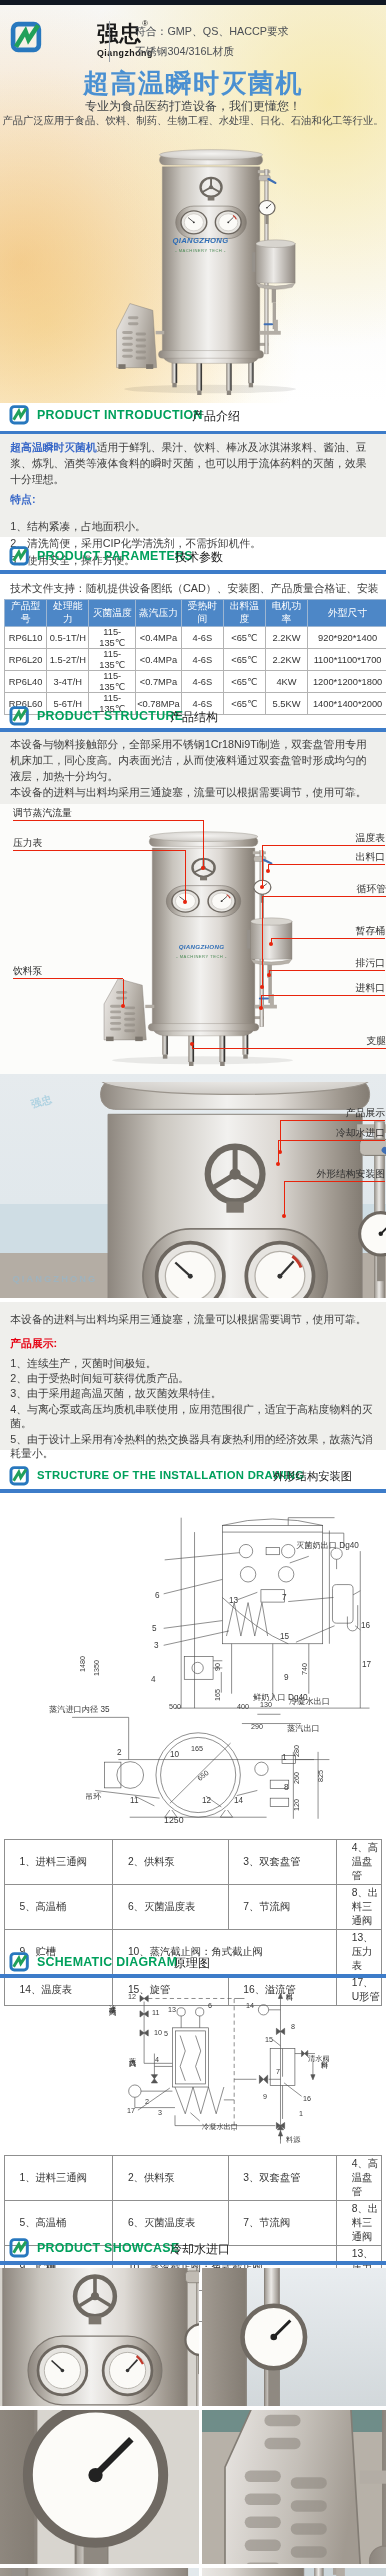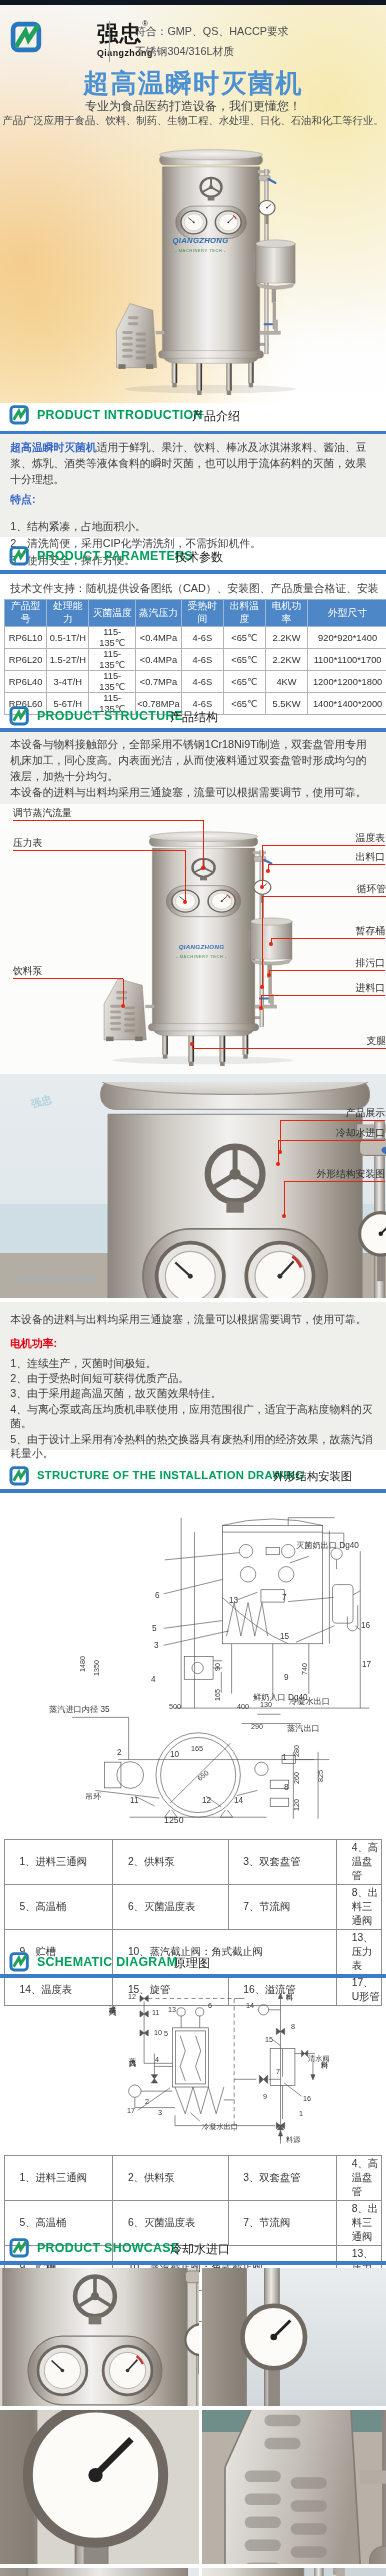--- a/index.html
+++ b/index.html
@@ -378,21 +378,21 @@
   <div class="lv" style="left:278px;top:1141px;height:24px"></div>
   <div class="dot" style="left:276px;top:1162px"></div>
 
   <div class="co r" style="left:284px;top:1168px;width:101px">外形结构安装图</div>
   <div class="lv" style="left:284px;top:1182px;height:34px"></div>
   <div class="dot" style="left:282px;top:1214px"></div>
 
   <div class="abs panel" style="left:0;top:1302px;width:386px;height:148px;">
     <div class="bodytext" style="padding:10.3px 10.3px 0 10.3px;line-height:14.4px;">
       <p style="margin:0">本设备的进料与出料均采用三通旋塞，流量可以根据需要调节，使用可靠。</p>
-      <p class="red bold" style="margin:9.3px 0 0 0">电机功率:</p>
+      <p class="red bold" style="margin:9.3px 0 0 0">产品展示:</p>
       <p style="margin:5.2px 0 0 0">1、连续生产，灭菌时间极短。</p>
       <p style="margin:1px 0 0 0">2、由于受热时间短可获得优质产品。</p>
       <p style="margin:1px 0 0 0">3、由于采用超高温灭菌，故灭菌效果特佳。</p>
       <p style="margin:1px 0 0 0">4、与离心泵或高压均质机串联使用，应用范围很广，适宜于高粘度物料的灭菌。</p>
       <p style="margin:1px 0 0 0">5、由于设计上采用有冷热料的热交换器具有废热利用的经济效果，故蒸汽消耗量小。</p>
     </div>
   </div>
 
   <div class="abs sec" style="top:1465px">
     <span class="ic">

